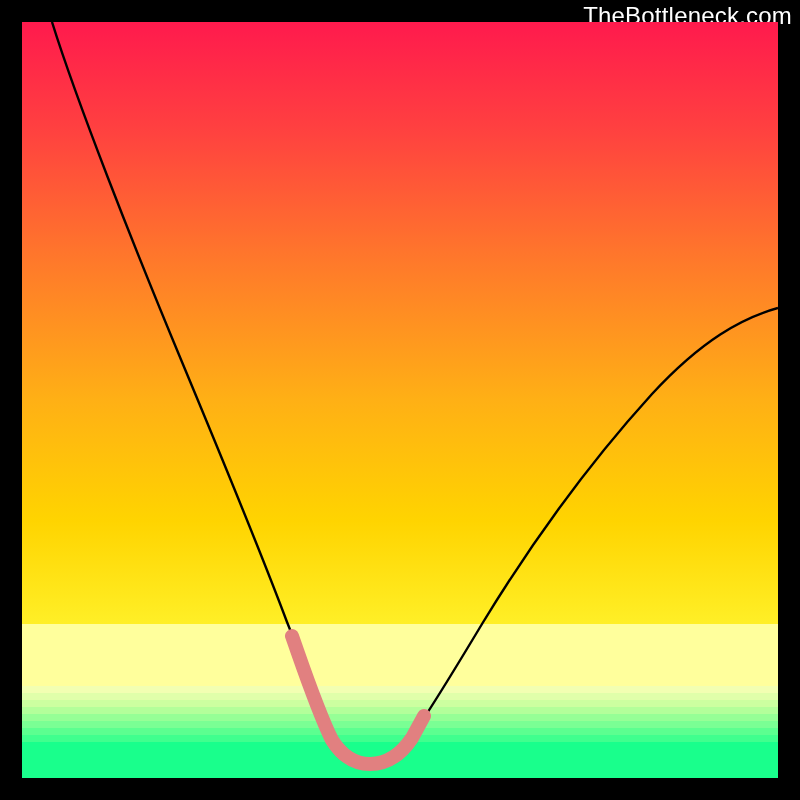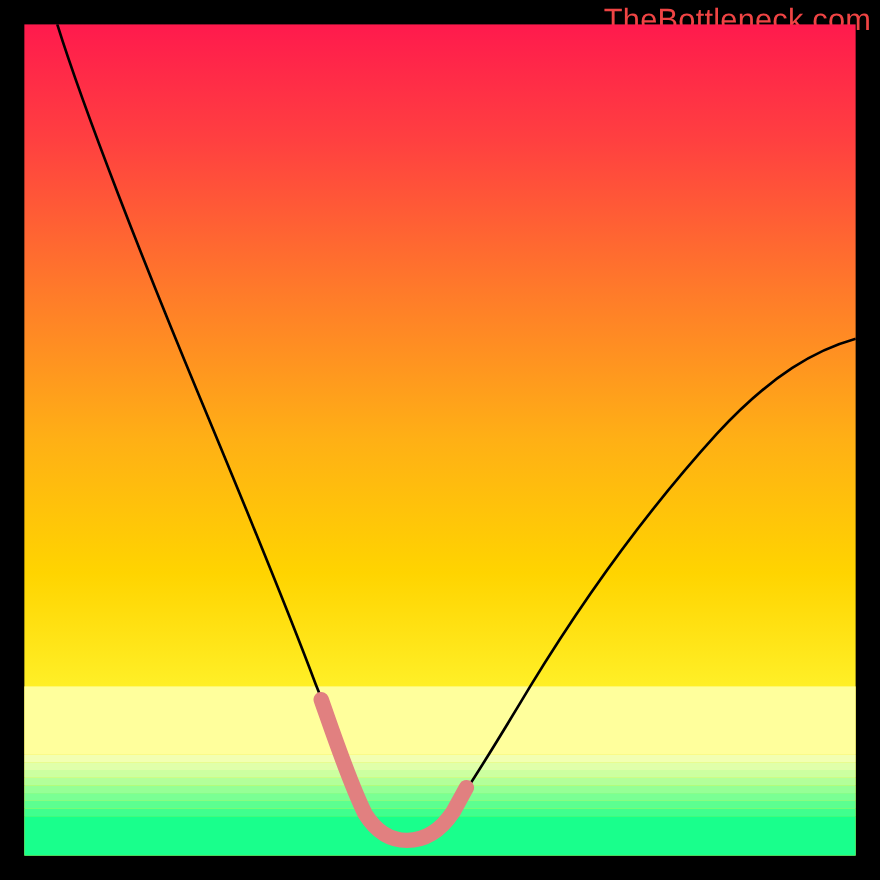--- a/index.html
+++ b/index.html
@@ -23,22 +23,22 @@
     position: absolute;
     left: 22px;
     top: 22px;
     width: 756px;
     height: 756px;
   }
   .watermark {
     position: absolute;
     top: 2px;
     right: 8px;
-    color: #ef4444;
-    font-size: 28px;
+    color: #ffffff;
+    font-size: 24px;
     letter-spacing: 0.2px;
     font-weight: 400;
     user-select: none;
   }
   svg {
     display: block;
   }
 </style>
 </head>
 <body>

